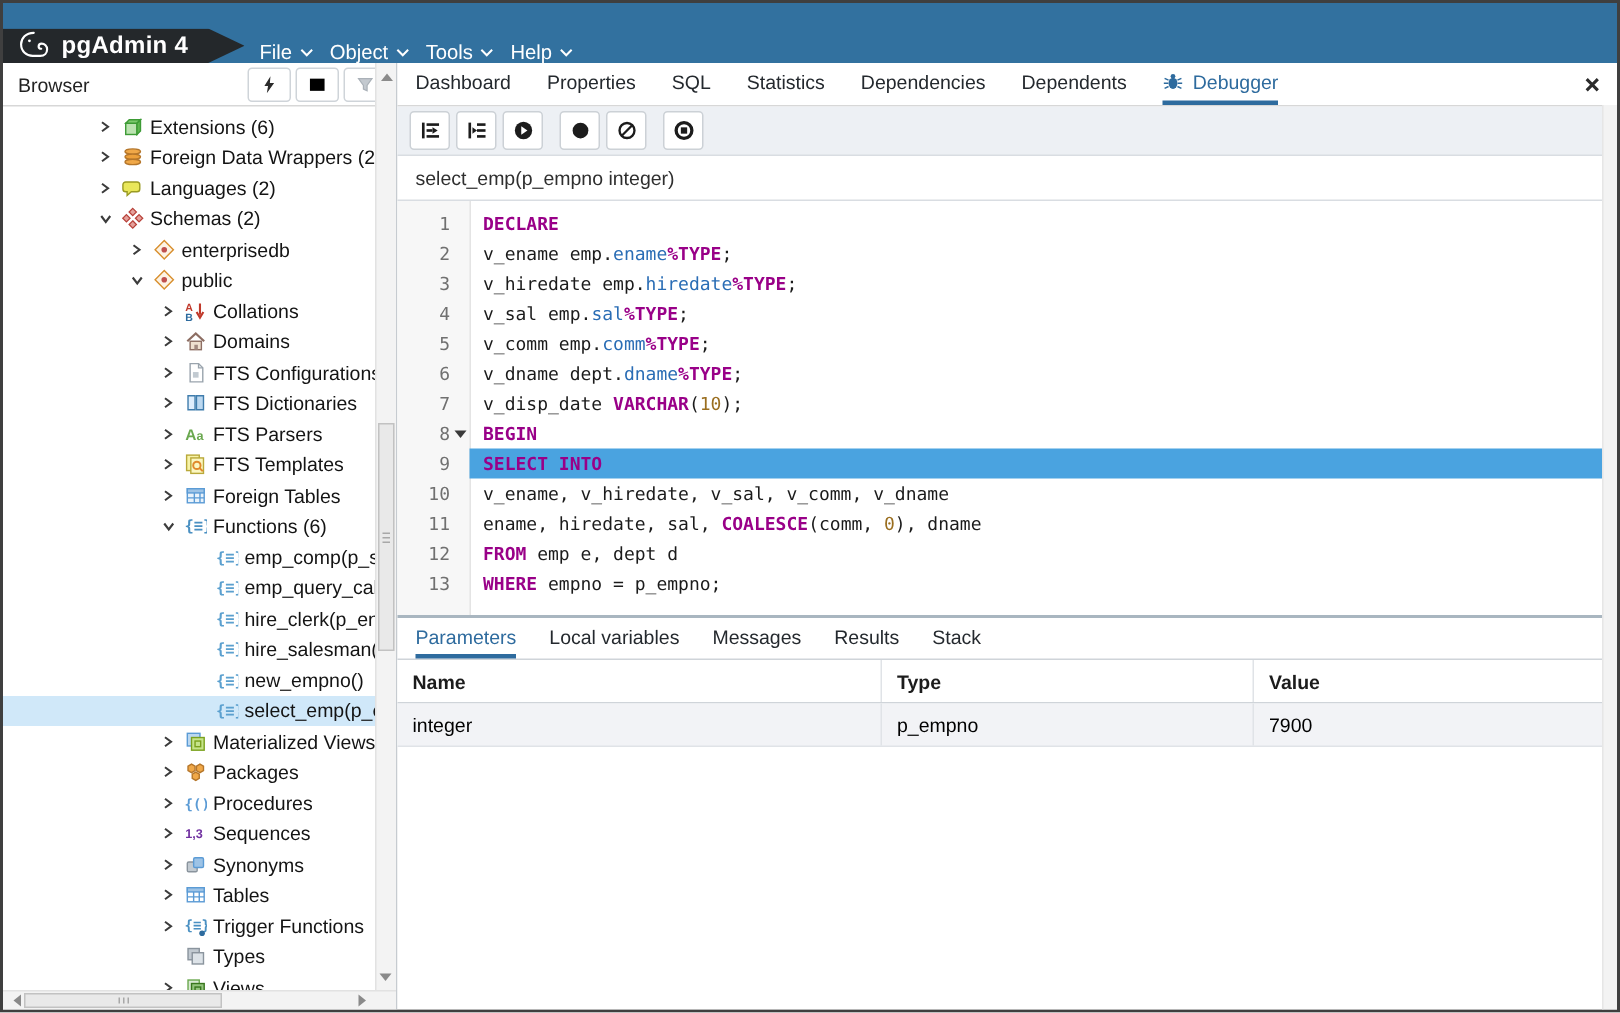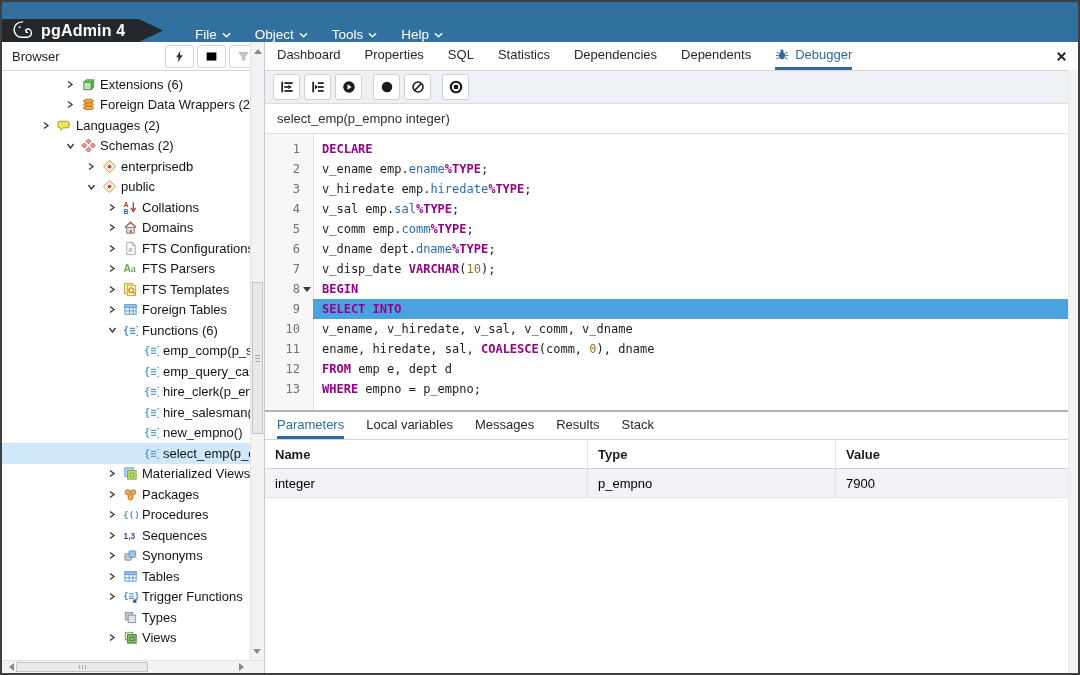--- a/index.html
+++ b/index.html
@@ -3,21 +3,21 @@
 <meta charset="utf-8">
 <style>
   html,body{margin:0;padding:0;background:#e8e8e8;font-family:"Liberation Sans",sans-serif;}
   .window{width:1080px;height:675px;box-sizing:border-box;border:2px solid #3f3f3f;background:#fff;
           display:flex;flex-direction:column;overflow:hidden;position:relative;}
   
   .navbar{height:40px;flex:none;background:#32719f;display:flex;align-items:flex-end;}
   .wedge{width:152px;flex:none;background:#24282b;clip-path:polygon(0 0,85% 0,100% 50%,85% 100%,0 100%);
          display:flex;align-items:center;gap:7px;padding-left:9px;}
   .apptitle{color:#fff;font-size:16px;font-weight:bold;letter-spacing:.2px;white-space:nowrap;}
-  .menus{display:flex;align-items:center;gap:24px;margin-left:32px;}
+  .menus{display:flex;align-items:center;gap:11px;margin-left:10px;}
   .menu{display:flex;align-items:center;gap:5px;color:#fff;font-size:13.5px;cursor:default;}
   
   .content{flex:1;display:flex;min-height:0;}
   .sidebar{width:262px;flex:none;border-right:1px solid #c6cbd0;display:flex;flex-direction:column;position:relative;background:#fff;}
   .sb-head{height:28px;flex:none;border-bottom:1px solid #d7d7d7;display:flex;align-items:center;padding-left:10px;gap:16px;}
   .sb-title{font-size:13px;color:#222;}
   .sb-btns{margin-left:auto;display:flex;gap:3px;padding-right:6px;}
   .sbtn{width:27px;height:21px;background:#fff;border:1px solid #cfd4d9;border-radius:3px;
         display:flex;align-items:center;justify-content:center;}
   .sbtn svg{width:13px;height:13px;}
@@ -175,21 +175,21 @@
             </span>
             <span class="ti" style="">
               <svg viewBox="0 0 16 16">
                 <ellipse cx="8" cy="4.3" rx="5.5" ry="1.9" fill="#f0a848" stroke="#b5762a"></ellipse>
                 <ellipse cx="8" cy="8" rx="5.5" ry="1.9" fill="#eda03a" stroke="#b5762a"></ellipse>
                 <ellipse cx="8" cy="11.7" rx="5.5" ry="1.9" fill="#f0a848" stroke="#b5762a"></ellipse>
               </svg>
             </span>
             <span class="tlabel">Foreign Data Wrappers (2)</span>
           </div>
-          <div class="trow" style="padding-left:40px">
+          <div class="trow" style="padding-left:64px">
             <span class="chev">
               <svg width="8" height="9" viewBox="0 0 8 9">
                 <polyline points="2,1.5 6,4.5 2,7.5" fill="none" stroke="#3c3c3c" stroke-width="1.4"></polyline>
               </svg>
             </span>
             <span class="ti" style="">
               <svg viewBox="0 0 16 16">
                 <path d="M3 3.5 h8 a2 2 0 0 1 2 2 v3 a2 2 0 0 1 -2 2 h-4 l-3 2.6 v-2.6 h-1 a2 2 0 0 1 -2 -2 v-3 a2 2 0 0 1 2 -2 Z" fill="#e9e75a" stroke="#9a9a22"></path>
               </svg>
             </span>
@@ -277,20 +277,34 @@
               </svg>
             </span>
             <span class="ti" style="">
               <svg viewBox="0 0 16 16">
                 <path d="M4 1.5 h6 l3 3 v10 h-9 Z" fill="#fff" stroke="#9aa4ad"></path>
                 <path d="M10 1.5 v3 h3" fill="none" stroke="#9aa4ad"></path>
                 <rect x="6" y="7.5" width="4" height="4" fill="#c2cad1"></rect>
               </svg>
             </span>
             <span class="tlabel">FTS Configurations</span>
+          </div>
+          <div class="trow" style="padding-left:106px">
+            <span class="chev">
+              <svg width="8" height="9" viewBox="0 0 8 9">
+                <polyline points="2,1.5 6,4.5 2,7.5" fill="none" stroke="#3c3c3c" stroke-width="1.4"></polyline>
+              </svg>
+            </span>
+            <span class="ti" style="">
+              <svg viewBox="0 0 16 16">
+                <path d="M2.5 3 h5 v10 h-5 Z" fill="#dfeefc" stroke="#3f7cac"></path>
+                <path d="M8.5 3 h5 v10 h-5 Z" fill="#bcd8f0" stroke="#3f7cac"></path>
+              </svg>
+            </span>
+            <span class="tlabel">FTS Dictionaries</span>
           </div>
           <div class="trow" style="padding-left:106px">
             <span class="chev">
               <svg width="8" height="9" viewBox="0 0 8 9">
                 <polyline points="2,1.5 6,4.5 2,7.5" fill="none" stroke="#3c3c3c" stroke-width="1.4"></polyline>
               </svg>
             </span>
             <span class="ti" style="">
               <svg viewBox="0 0 16 16">
                 <text x="0.5" y="12" font-size="11" font-weight="bold" fill="#6aa84f" font-family="sans-serif">A</text>

